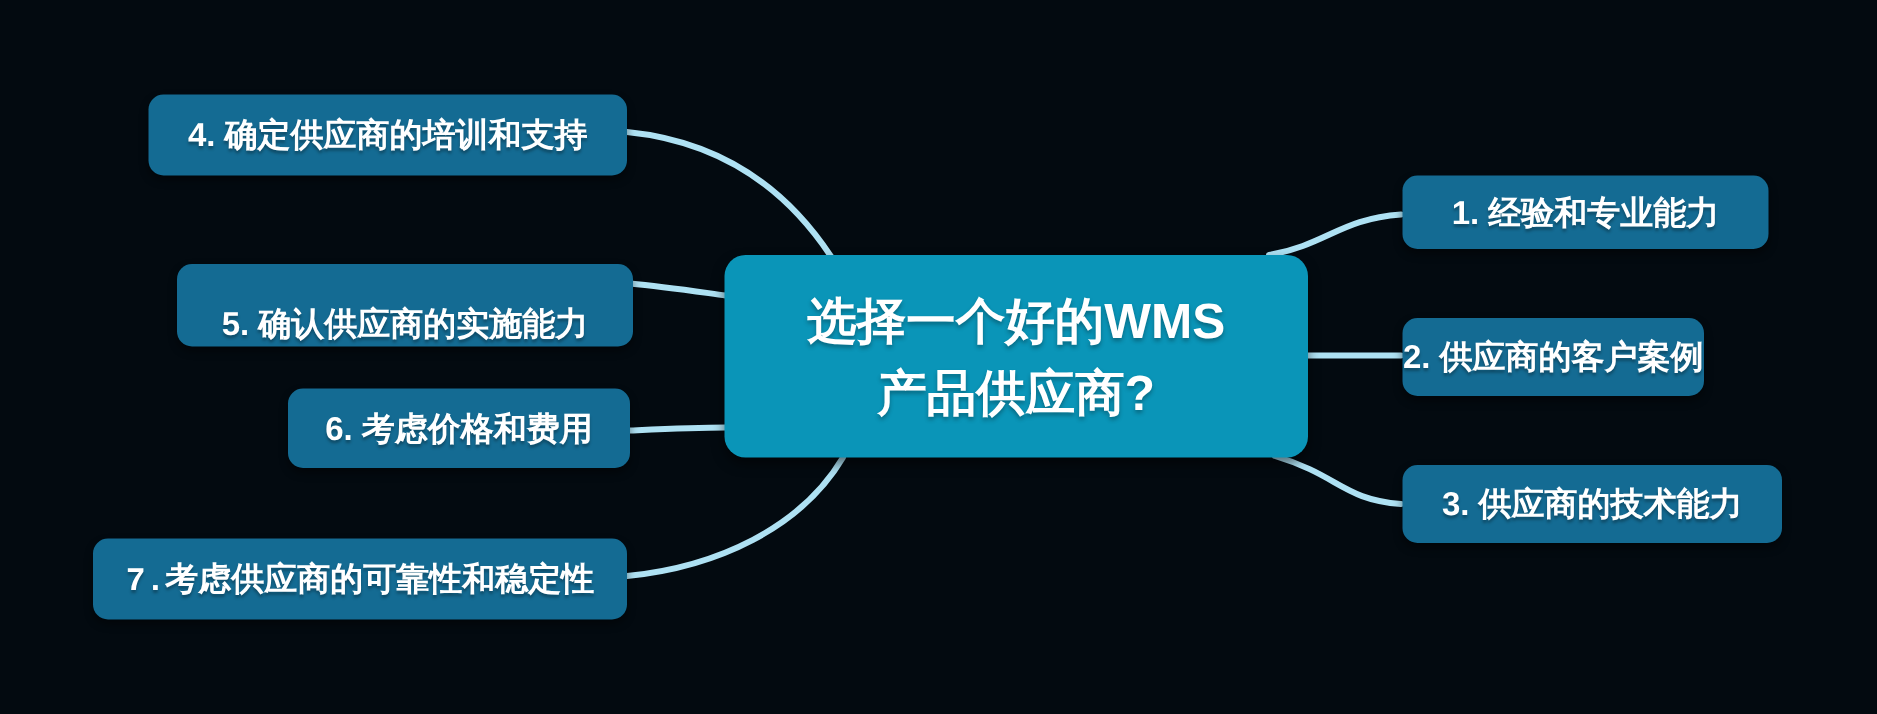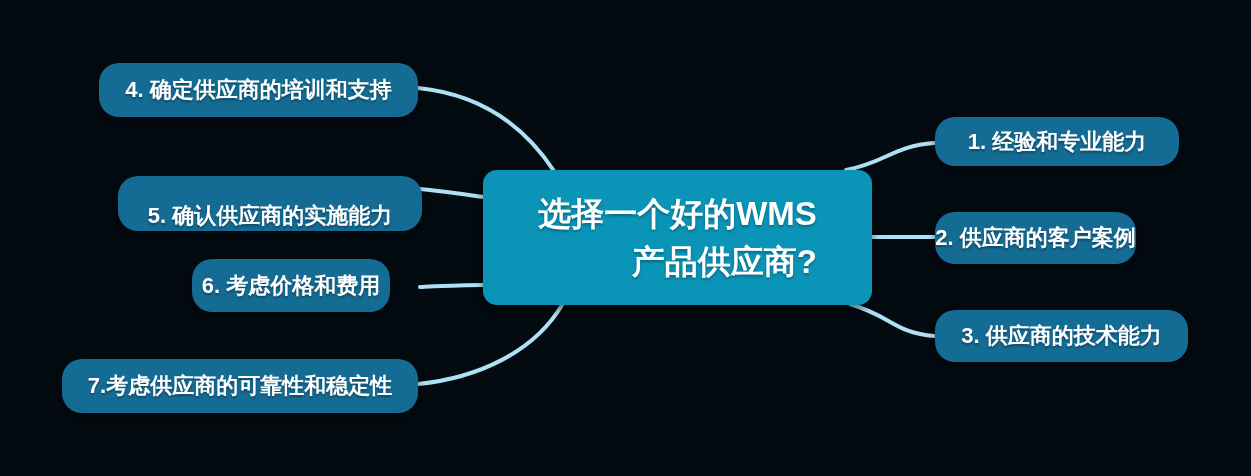--- a/index.html
+++ b/index.html
@@ -22,41 +22,41 @@
   .node{
     position:absolute;
     display:flex;align-items:center;justify-content:center;
     color:var(--text);
     font-weight:bold;
     cursor:pointer;
     box-sizing:border-box;
   }
   .branch{
     background:var(--branch-fill);
-    border-radius:20px;
+    border-radius:10px;
     font-size:22px;
     box-shadow:0 3px 6px rgba(0,0,0,0.45);
     text-shadow:0 2px 2px rgba(0,0,0,0.3);
     white-space:nowrap;
   }
   .central{
     left:483px;top:170px;width:389px;height:135px;
     background:var(--central-fill);
     border-radius:14px;
     font-size:33px;line-height:48px;
-    text-align:right;
+    text-align:center;
     box-shadow:0 4px 8px rgba(0,0,0,0.5);
     text-shadow:0 2px 3px rgba(0,0,0,0.3);
   }
   .central .label{white-space:pre-line;}
   
   .n4{left:99px; top:63px; width:319px;height:54px;}
   .n5{left:118px;top:176px;width:304px;height:55px;align-items:flex-end;}
-  .n6{left:192px;top:259px;width:198px;height:53px;}
-  .n7{left:62px; top:359px;width:356px;height:54px;}
+  .n6{left:192px;top:259px;width:228px;height:53px;}
+  .n7{left:62px; top:359px;width:356px;height:54px;font-family:Liberation Mono, monospace;}
   
   .n1{left:935px;top:117px;width:244px;height:49px;}
   .n2{left:935px;top:212px;width:201px;height:52px;}
   .n3{left:935px;top:310px;width:253px;height:52px;}
 </style>
 </head>
 <body>
 
 <div class="canvas">
 

